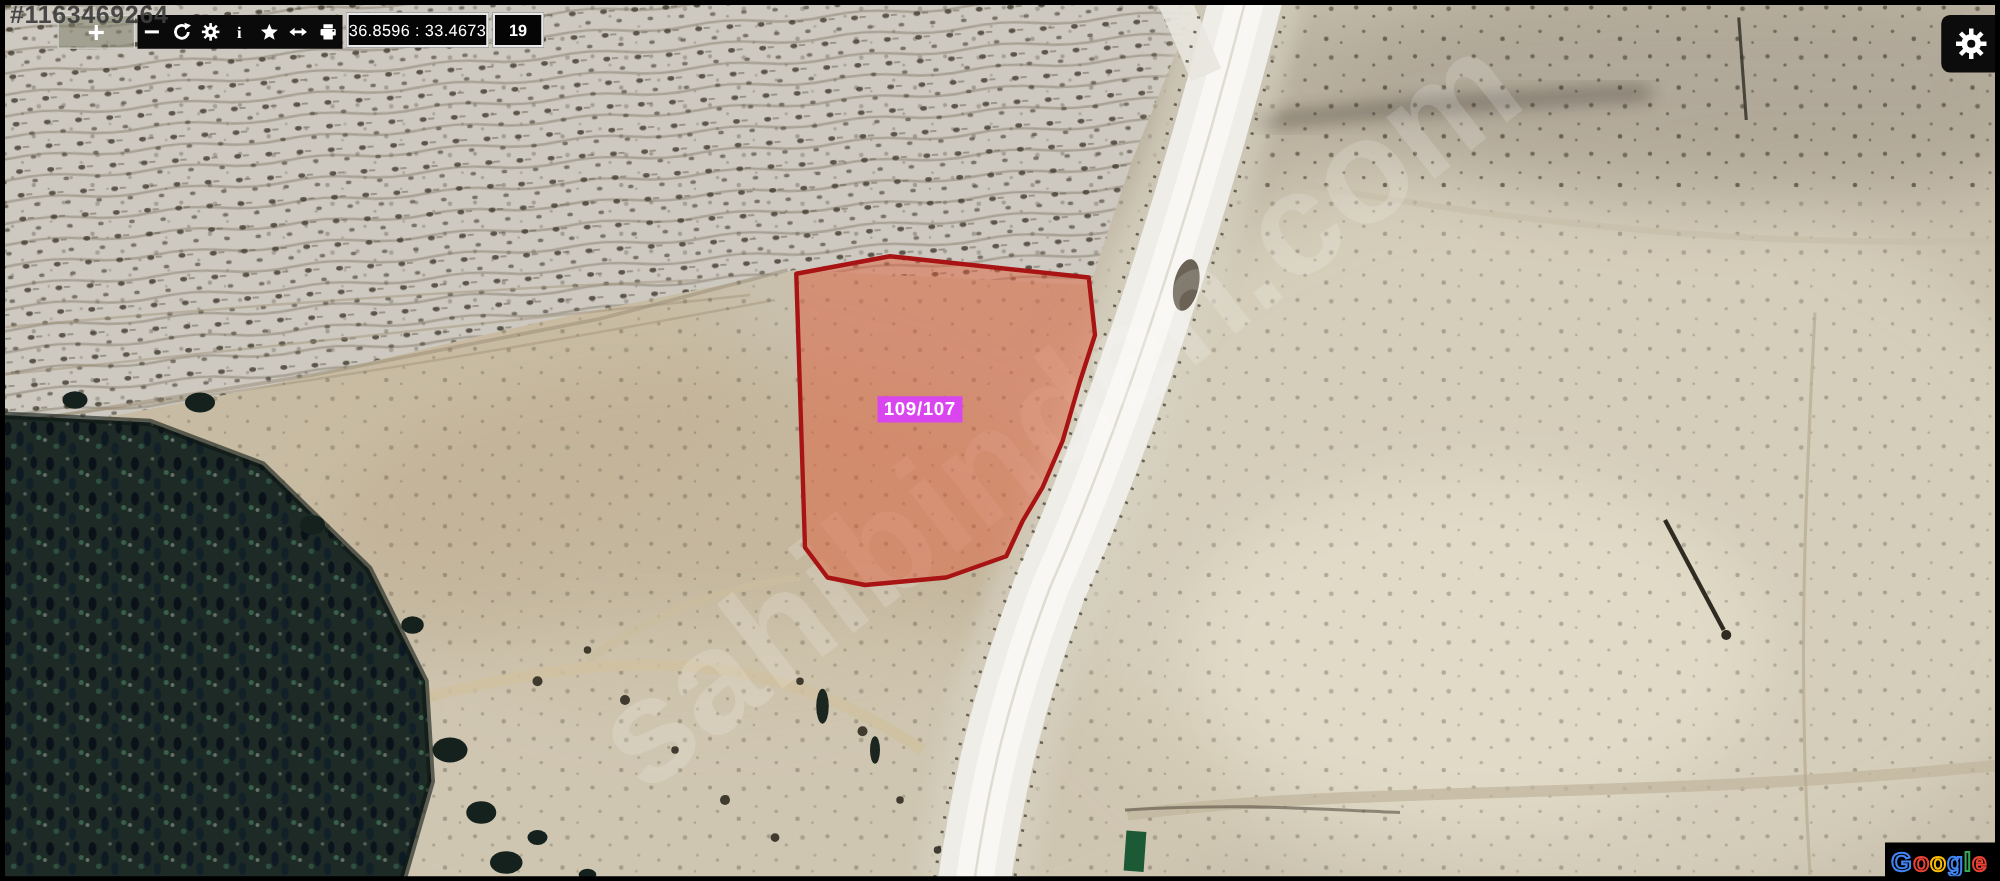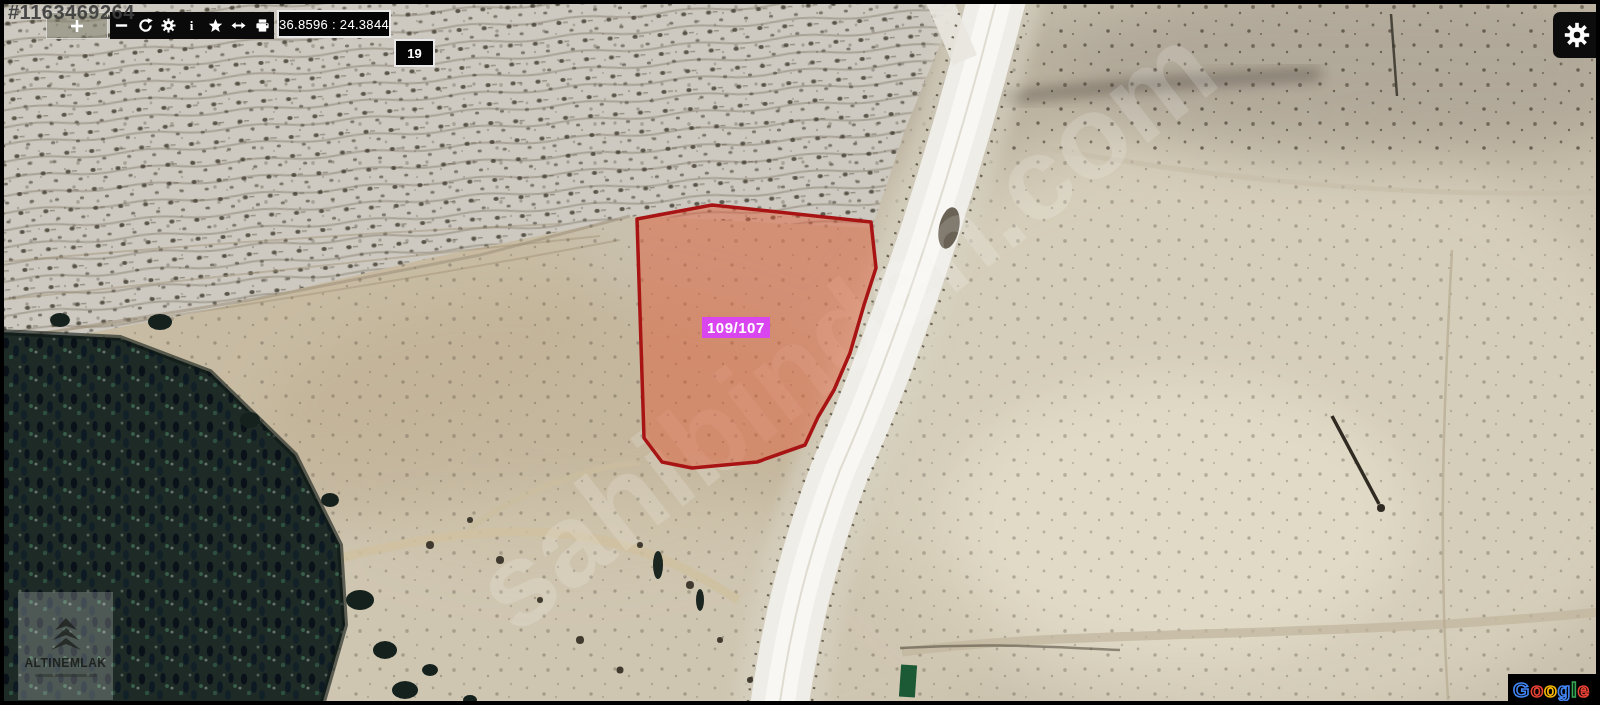--- a/index.html
+++ b/index.html
@@ -33,21 +33,21 @@
   .coords-box{
     position:absolute;left:277px;top:10px;width:114px;height:28px;
     background:#050505;border:2px solid #e8e8e8;box-sizing:border-box;
     display:flex;align-items:center;justify-content:center;
     color:#fff;font-size:13px;letter-spacing:.3px;white-space:nowrap;
   }
   .zoom-box{
     position:absolute;left:394px;top:10px;width:41px;height:28px;
     background:#050505;border:2px solid #e8e8e8;box-sizing:border-box;
     display:flex;align-items:center;justify-content:center;
-    color:#fff;font-size:13px;font-weight:bold;margin-top:29px;
+    color:#fff;font-size:13px;font-weight:bold;
   }
 
   
   .gear-btn{
     position:absolute;right:0;top:12px;width:47px;height:46px;z-index:30;
     background:#0c0c0c;border-radius:7px 0 0 7px;
     display:flex;align-items:center;justify-content:center;cursor:pointer;
   }
 
   
@@ -271,50 +271,39 @@
           <g fill="#fff">
             <rect x="4" y="1.5" width="8" height="3.5"></rect>
             <rect x="1.5" y="5.5" width="13" height="5.5" rx="1"></rect>
             <rect x="4" y="9.5" width="8" height="5"></rect>
           </g>
           <circle cx="12.5" cy="7" r=".9" fill="#0a0a0a"></circle>
         </svg>
       </div>
     </div>
 
-    <div class="coords-box">36.8596 : 24.3844</div>
+    <div class="coords-box">36.8596 : 33.4673</div>
     <div class="zoom-box">19</div>
   </div>
 
   <div class="listing-id">#1163469264</div>
 
   <div class="gear-btn">
     <svg width="26" height="26" viewBox="0 0 16 16">
       <g fill="#fff">
         <rect x="6.9" y="0.5" width="2.2" height="15"></rect>
         <rect x="0.5" y="6.9" width="15" height="2.2"></rect>
         <rect x="6.9" y="0.5" width="2.2" height="15" transform="rotate(45 8 8)"></rect>
         <rect x="6.9" y="0.5" width="2.2" height="15" transform="rotate(135 8 8)"></rect>
         <circle cx="8" cy="8" r="4.8"></circle>
       </g>
       <circle cx="8" cy="8" r="2" fill="#0c0c0c"></circle>
     </svg>
   </div>
 
-  <div class="agency">
-    <svg width="38" height="36" viewBox="0 0 38 36">
-      <g fill="rgba(28,32,28,.78)">
-        <path d="M19,2 L30,14 L19,10 L8,14 Z"></path>
-        <path d="M19,12 L32,24 L19,19 L6,24 Z"></path>
-        <path d="M19,22 L34,34 L19,28 L4,34 Z"></path>
-      </g>
-    </svg>
-    <div class="agency-title">ALTINEMLAK</div>
-    <div class="agency-sub"></div>
-  </div>
 
   <div class="google-box">
     <svg width="88" height="28" viewBox="0 0 88 28">
       <g font-family="Liberation Sans, sans-serif" font-size="21" font-weight="bold" fill="none" stroke-width="1.6">
         <text x="3" y="21" stroke="#4285F4">G</text>
         <text x="20.5" y="21" stroke="#EA4335">o</text>
         <text x="34" y="21" stroke="#FBBC05">o</text>
         <text x="47.5" y="21" stroke="#4285F4">g</text>
         <text x="61" y="21" stroke="#34A853">l</text>
         <text x="67.5" y="21" stroke="#EA4335">e</text>

